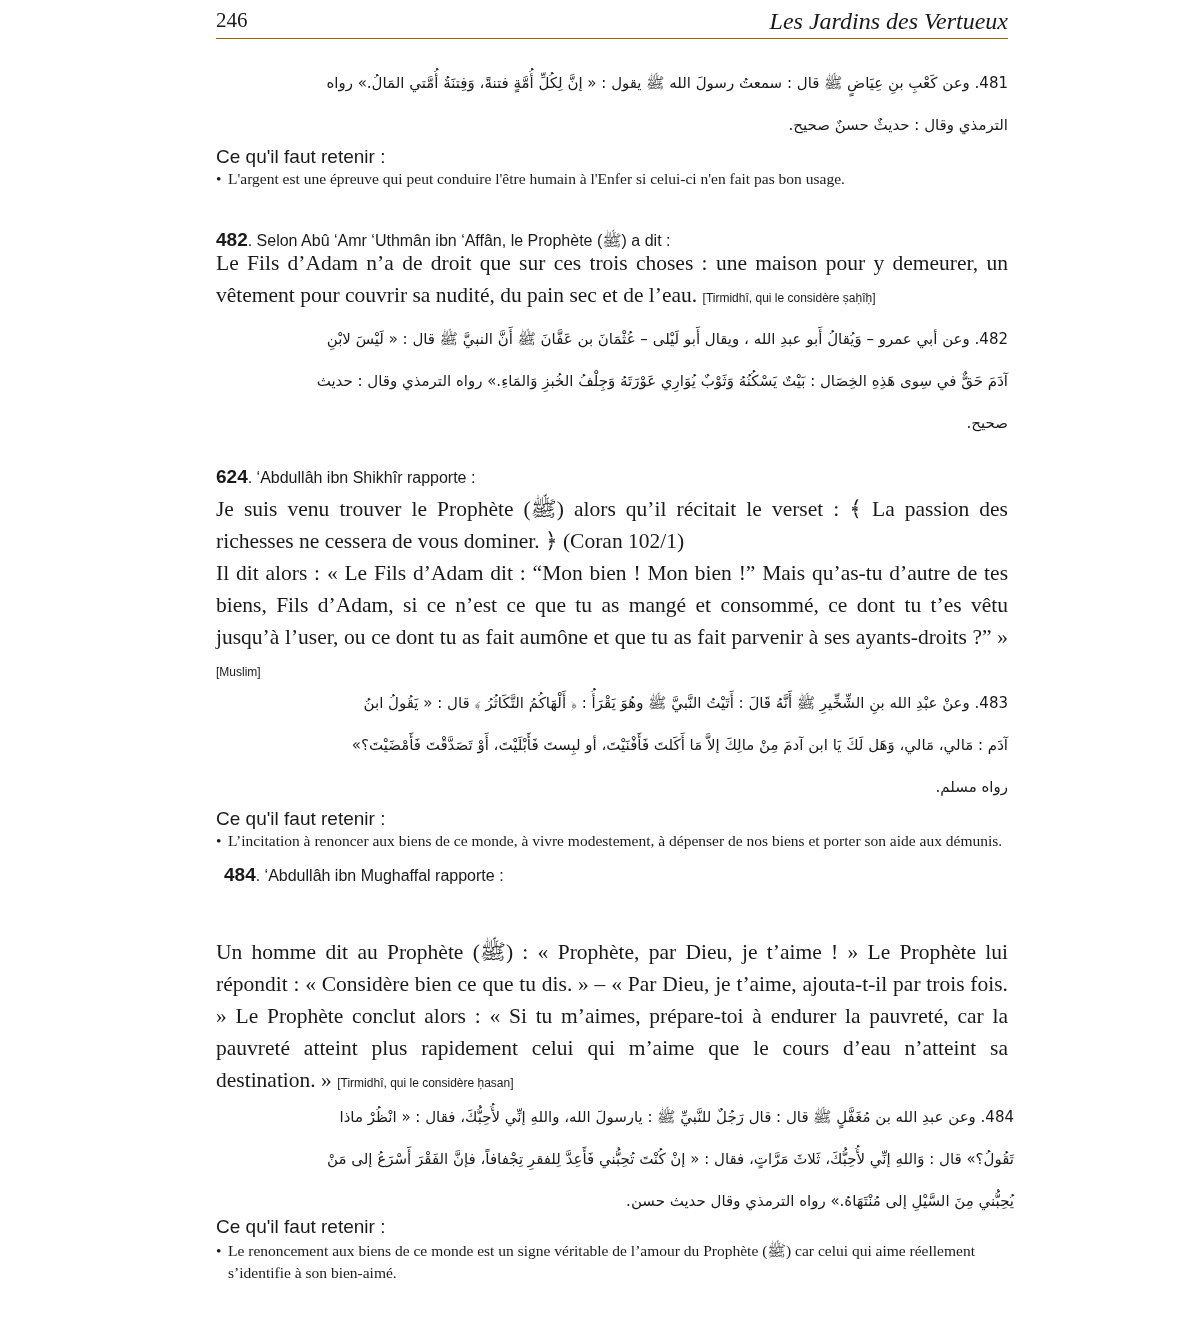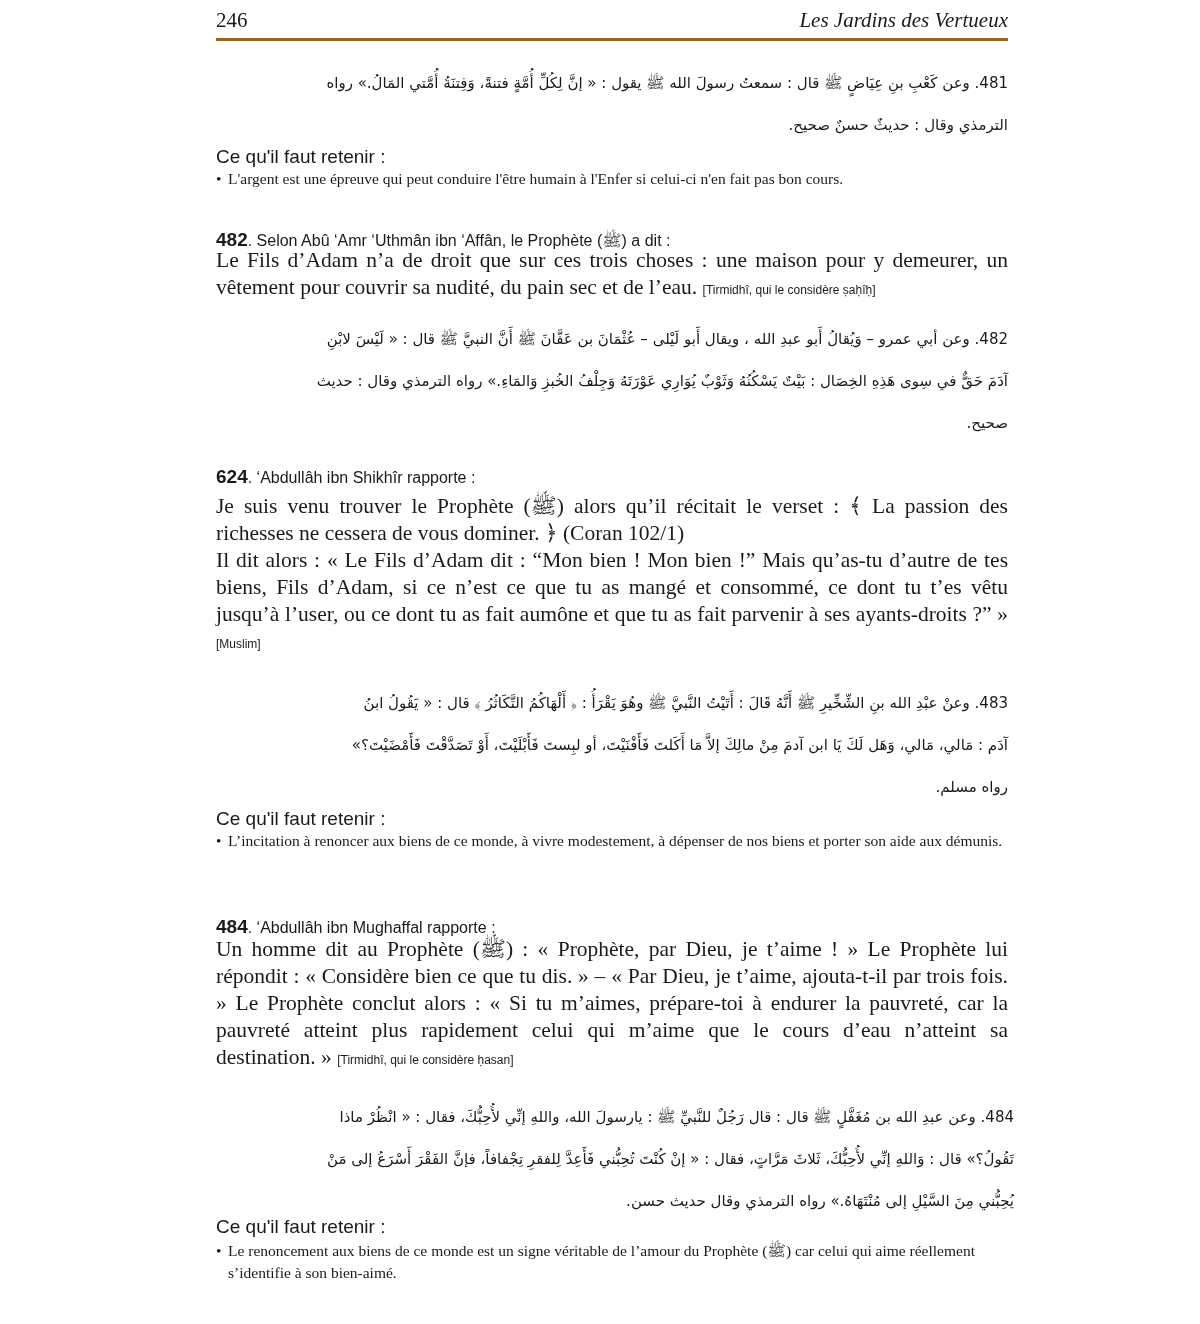--- a/index.html
+++ b/index.html
@@ -1,48 +1,48 @@
 <!DOCTYPE html>
 <html><head>
 <meta charset="utf-8">
 <style>
   html, body { margin: 0; padding: 0; background: #ffffff; }
   body { width: 1200px; height: 1324px; position: relative; overflow: hidden; color: #1a1a1a; }
   .page { position: absolute; left: 216px; top: 0; width: 792px; }
-  .header { position: absolute; left: 0; top: 6px; width: 792px; height: 32px; border-bottom: 3px solid #a16207; }
+  .header { position: absolute; left: 0; top: 6px; width: 792px; height: 32px; border-bottom: 1px solid #a16207; }
   .page-num { position: absolute; left: 0; top: 2px; font-family: "Liberation Serif", serif; font-size: 21px; }
-  .running-title { position: absolute; right: 0; top: 2px; font-family: "Liberation Serif", serif; font-size: 21px; font-style: italic; }
+  .running-title { position: absolute; right: 0; top: 2px; font-family: "Liberation Serif", serif; font-size: 24px; font-style: italic; }
   .arabic { position: absolute; left: 0; width: 792px; direction: rtl; text-align: justify; text-align-last: right; font-family: "DejaVu Sans", sans-serif; font-size: 15px; line-height: 42px; }
   .arabic .line { display: block; }
   .retain-title { position: absolute; left: 0; font-family: "Liberation Sans", sans-serif; font-size: 19px; }
   .bullet { position: absolute; left: 0; width: 792px; font-family: "Liberation Serif", serif; font-size: 15.5px; line-height: 22px; padding-left: 12px; box-sizing: border-box; }
   .bullet .dot { position: absolute; left: 0; top: 0; }
   .heading { position: absolute; left: 0; font-family: "Liberation Sans", sans-serif; font-size: 16px; }
   .heading .num { font-weight: bold; font-size: 19px; }
-  .body-text { position: absolute; left: 0; width: 792px; font-family: "Liberation Serif", serif; font-size: 21.5px; line-height: 27px; text-align: justify; }
+  .body-text { position: absolute; left: 0; width: 792px; font-family: "Liberation Serif", serif; font-size: 21.5px; line-height: 32px; text-align: justify; }
   .ref { font-family: "Liberation Sans", sans-serif; font-size: 12px; }
 </style>
 </head>
 <body>
 
 <div class="page">
 
   <div class="header">
     <span class="page-num">246</span>
     <span class="running-title">Les Jardins des Vertueux</span>
   </div>
 
   <div class="arabic" style="top:62px;">
     <span class="line">481. وعن كَعْبِ بنِ عِيَاضٍ ﷺ قال : سمعتُ رسولَ الله ﷺ يقول : « إنَّ لِكُلِّ أُمَّةٍ فتنةً، وَفِتنَةُ أُمَّتي المَالُ.» رواه</span>
     <span class="line">الترمذي وقال : حديثٌ حسنٌ صحيح.</span>
   </div>
   <div class="retain-title" style="top:146px;">Ce qu'il faut retenir :</div>
   <div class="bullet" style="top:168px;">
     <span class="dot">•</span>
-    <span>L'argent est une épreuve qui peut conduire l'être humain à l'Enfer si celui-ci n'en fait pas bon cours.</span>
+    <span>L'argent est une épreuve qui peut conduire l'être humain à l'Enfer si celui-ci n'en fait pas bon usage.</span>
   </div>
 
   <div class="heading" style="top:220px;margin-top:9px;">
     <span class="num">482</span><span>. Selon Abû ‘Amr ‘Uthmân ibn ‘Affân, le Prophète (ﷺ) a dit :</span>
   </div>
   <div class="body-text" style="top:247px;">
     <span>Le Fils d’Adam n’a de droit que sur ces trois choses : une maison pour y demeurer, un vêtement pour couvrir sa nudité, du pain sec et de l’eau.</span>
     <span class="ref">[Tirmidhî, qui le considère ṣaḥîḥ]</span>
   </div>
   <div class="arabic" style="top:318px;">
@@ -65,21 +65,21 @@
     <span class="line">483. وعنْ عبْدِ الله بنِ الشِّخِّيرِ ﷺ أَنَّهُ قَالَ : أَتَيْتُ النَّبيَّ ﷺ وهُوَ يَقْرَأُ : ﴿ أَلْهَاكُمُ التَّكَاثُرُ ﴾ قال : « يَقُولُ ابنُ</span>
     <span class="line">آدَم : مَالي، مَالي، وَهَل لَكَ يَا ابن آدمَ مِنْ مالِكَ إلاَّ مَا أَكَلتَ فَأَفْنَيْتَ، أو لبِستَ فَأَبْلَيْتَ، أَوْ تَصَدَّقْتَ فَأَمْضَيْتَ؟»</span>
     <span class="line">رواه مسلم.</span>
   </div>
   <div class="retain-title" style="top:808px;">Ce qu'il faut retenir :</div>
   <div class="bullet" style="top:830px;">
     <span class="dot">•</span>
     <span>L’incitation à renoncer aux biens de ce monde, à vivre modestement, à dépenser de nos biens et porter son aide aux démunis.</span>
   </div>
 
-  <div class="heading" style="top:916px;">
+  <div class="heading" style="top:864px;margin-left:8px;">
     <span class="num">484</span><span>. ‘Abdullâh ibn Mughaffal rapporte :</span>
   </div>
   <div class="body-text" style="top:936px;">
     <span>Un homme dit au Prophète (ﷺ) : « Prophète, par Dieu, je t’aime ! » Le Prophète lui répondit : « Considère bien ce que tu dis. » – « Par Dieu, je t’aime, ajouta-t-il par trois fois. » Le Prophète conclut alors : « Si tu m’aimes, prépare-toi à endurer la pauvreté, car la pauvreté atteint plus rapidement celui qui m’aime que le cours d’eau n’atteint sa destination. »</span>
     <span class="ref">[Tirmidhî, qui le considère ḥasan]</span>
   </div>
   <div class="arabic" style="top:1096px;margin-left:6px;">
     <span class="line">484. وعن عبدِ الله بن مُغَفَّلٍ ﷺ قال : قال رَجُلٌ للنَّبيِّ ﷺ : يارسولَ الله، واللهِ إنِّي لأُحِبُّكَ، فقال : « انْظُرْ ماذا</span>
     <span class="line">تَقُولُ؟» قال : وَاللهِ إنِّي لأُحِبُّكَ، ثَلاثَ مَرَّاتٍ، فقال : « إنْ كُنْتَ تُحِبُّني فَأَعِدَّ لِلفقرِ تِجْفافاً، فإنَّ الفَقْرَ أَسْرَعُ إلى مَنْ</span>
     <span class="line">يُحِبُّني مِنَ السَّيْلِ إلى مُنْتَهَاهُ.» رواه الترمذي وقال حديث حسن.</span>

